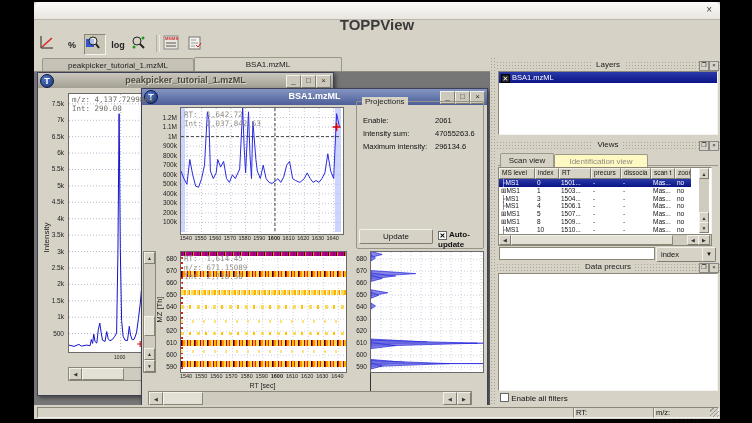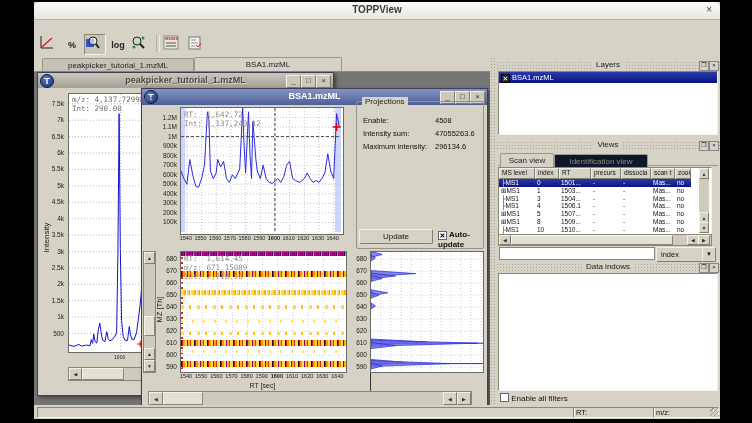--- a/index.html
+++ b/index.html
@@ -1,21 +1,21 @@
 <!DOCTYPE html>
 <html><head>
 <meta charset="utf-8">
 <style>
   html,body{margin:0;padding:0;background:#000;width:752px;height:423px;overflow:hidden;
     font-family:"Liberation Sans",sans-serif;-webkit-font-smoothing:none;}
   .abs{position:absolute;}
   #app{position:absolute;left:34px;top:2px;width:686px;height:417px;background:#d6d2c6;}
   .titlebar{position:absolute;left:0;top:0;width:686px;height:17px;background:linear-gradient(#fbfaf8,#e9e6e0);
     border-radius:5px 5px 0 0;border-bottom:1px solid #b9b5aa;}
-  .titlebar .t{position:absolute;left:0;right:0;top:2px;text-align:center;font-size:10px;font-weight:bold;color:#3b3b3b;}
+  .titlebar .t{position:absolute;left:0;right:0;top:14px;text-align:center;font-size:15px;font-weight:bold;color:#3b3b3b;}
   .titlebar .x{position:absolute;right:8px;top:2px;font-size:10px;color:#444;cursor:default;}
   .menubar{position:absolute;left:0;top:17px;width:686px;height:13px;background:#d6d2c6;font-size:9px;color:#1a1a1a;}
   .menubar span{display:inline-block;margin:1px 6px 0 6px;}
   .menubar u{text-decoration:underline;}
   .toolbar{position:absolute;left:0;top:30px;width:686px;height:25px;background:#d6d2c6;border-bottom:1px solid #b5b1a5;}
   .tbtn{position:absolute;top:2px;width:20px;height:19px;border:1px solid transparent;display:flex;align-items:center;justify-content:center;font-size:9px;font-weight:bold;color:#222;}
   .tbtn.pressed{border-color:#8a8779 #f5f3ee #f5f3ee #8a8779;background:#c8c4b6;}
   .tsep{position:absolute;top:3px;width:2px;height:17px;border-left:1px solid #b3afa3;border-right:1px solid #eceae4;}
   .main{position:absolute;left:0;top:55px;width:686px;height:348px;}
   .mdi{position:absolute;left:0;top:0;width:484px;height:348px;background:#767676;overflow:hidden;}
@@ -218,21 +218,21 @@
             <div class="ytl" style="top:54.23076923076923px;">700k</div>
             <div class="ytl" style="top:63.76923076923076px;">600k</div>
             <div class="ytl" style="top:73.3076923076923px;">500k</div>
             <div class="ytl" style="top:82.84615384615384px;">400k</div>
             <div class="ytl" style="top:92.38461538461537px;">300k</div>
             <div class="ytl" style="top:101.92307692307692px;">200k</div>
             <div class="ytl" style="top:111.46153846153847px;">100k</div>
           </div>
         <div class="plot" id="rt-plot" style="left:38px;top:18px;width:162px;height:126px;">
           <div class="ovl" style="left:3px;top:2px">RT:  1,642.72</div>
-          <div class="ovl" style="left:3px;top:11px">Int: 1,137,240.12</div>
+          <div class="ovl" style="left:3px;top:11px">Int: 2,037,842.63</div>
         <svg width="160" height="124">
               <line x1="0" y1="9.538461538461533" x2="160" y2="9.538461538461533" stroke="#c2c2d6" stroke-dasharray="1 2"></line>
               <line x1="0" y1="19.076923076923077" x2="160" y2="19.076923076923077" stroke="#c2c2d6" stroke-dasharray="1 2"></line>
               <line x1="0" y1="28.61538461538461" x2="160" y2="28.61538461538461" stroke="#c2c2d6" stroke-dasharray="1 2"></line>
               <line x1="0" y1="38.15384615384615" x2="160" y2="38.15384615384615" stroke="#c2c2d6" stroke-dasharray="1 2"></line>
               <line x1="0" y1="47.692307692307686" x2="160" y2="47.692307692307686" stroke="#c2c2d6" stroke-dasharray="1 2"></line>
               <line x1="0" y1="57.23076923076923" x2="160" y2="57.23076923076923" stroke="#c2c2d6" stroke-dasharray="1 2"></line>
               <line x1="0" y1="66.76923076923076" x2="160" y2="66.76923076923076" stroke="#c2c2d6" stroke-dasharray="1 2"></line>
               <line x1="0" y1="76.3076923076923" x2="160" y2="76.3076923076923" stroke="#c2c2d6" stroke-dasharray="1 2"></line>
               <line x1="0" y1="85.84615384615384" x2="160" y2="85.84615384615384" stroke="#c2c2d6" stroke-dasharray="1 2"></line>
@@ -268,21 +268,21 @@
             <div class="xtl" style="left:93.94495412844037px;font-size:5.5px;font-weight:bold;">1600</div>
             <div class="xtl" style="left:108.62385321100918px;font-size:5.5px;">1610</div>
             <div class="xtl" style="left:123.30275229357798px;font-size:5.5px;">1620</div>
             <div class="xtl" style="left:137.9816513761468px;font-size:5.5px;">1630</div>
             <div class="xtl" style="left:152.6605504587156px;font-size:5.5px;">1640</div>
           </div>
 
         <div class="grp" style="left:214px;top:12px;width:126px;height:146px;">
           <span class="gt">Projections</span>
           <div class="prow" style="left:6px;top:14px">Enable:</div>
-          <div class="prow" style="left:78px;top:14px">4508</div>
+          <div class="prow" style="left:78px;top:14px">2061</div>
           <div class="prow" style="left:6px;top:27px">Intensity sum:</div>
           <div class="prow" style="left:78px;top:27px">47055263.6</div>
           <div class="prow" style="left:6px;top:40px">Maximum intensity:</div>
           <div class="prow" style="left:78px;top:40px">296134.6</div>
         </div>
         <div class="btn" style="left:217px;top:140px;width:72px;height:13px;line-height:13px;">Update</div>
         <div class="abs" style="left:296px;top:141px;font-size:8px;font-weight:bold;color:#111">
           <span class="cb">✕</span>
           <span>Auto-update</span>
         </div>
@@ -452,21 +452,21 @@
         </div>
       </div>
 
       <div class="dtitle" style="top:84px">
         <div class="lbl"><span>Views</span></div>
         <div class="dbtn" style="right:11px">❐</div>
         <div class="dbtn" style="right:1px">×</div>
       </div>
       <div class="abs" style="left:2px;top:96px;width:220px;height:12px;border-bottom:1px solid #9a978b;">
         <div class="tab active" style="left:2px;width:52px;">Scan view</div>
-        <div class="tab" style="left:56px;width:92px;color:#8d8a80;background:#0f172a">Identification view</div>
+        <div class="tab" style="left:56px;width:92px;color:#8d8a80;background:#fef9c3">Identification view</div>
       </div>
       <div class="list" style="left:2px;top:110px;width:212px;height:66px;overflow:hidden;" id="scan-table">
           <div class="thead" style="left:0px;top:0;width:36px;height:11px;">MS level</div>
           <div class="thead" style="left:36px;top:0;width:24px;height:11px;">index</div>
           <div class="thead" style="left:60px;top:0;width:32px;height:11px;">RT</div>
           <div class="thead" style="left:92px;top:0;width:30px;height:11px;">precurs</div>
           <div class="thead" style="left:122px;top:0;width:30px;height:11px;">dissocia</div>
           <div class="thead" style="left:152px;top:0;width:24px;height:11px;">scan t</div>
           <div class="thead" style="left:176px;top:0;width:16px;height:11px;">zoom</div>
           <div class="trow sel" style="top:11px;width:192px;">
@@ -542,21 +542,21 @@
         <div class="sbb" style="left:0;top:0;width:10px;height:8px;">◀</div>
         <div class="sbslider" style="left:12px;top:0;width:160px;height:8px;"></div>
         <div class="sbb" style="left:188px;top:0;width:10px;height:8px;">◀</div>
         <div class="sbb" style="left:199px;top:0;width:10px;height:8px;">▶</div>
       </div>
       <input class="abs" style="left: 3px; top: 190px; width: 150px; height: 11px; border: 1px solid rgb(138, 135, 121); font-size: 8px; padding: 0px 2px;" value="">
       <div class="btn" style="left:160px;top:190px;width:44px;height:13px;line-height:13px;font-size:7.5px;text-align:left;padding-left:4px">index</div>
       <div class="btn" style="left:206px;top:190px;width:12px;height:13px;line-height:13px;font-size:6px">▼</div>
 
       <div class="dtitle" style="top:206px">
-        <div class="lbl"><span>Data indows</span></div>
+        <div class="lbl"><span>Data precurs</span></div>
         <div class="dbtn" style="right:11px">❐</div>
         <div class="dbtn" style="right:1px">×</div>
       </div>
       <div class="list" style="left:2px;top:216px;width:218px;height:116px;"></div>
       <div class="abs" style="left:4px;top:336px;font-size:8px;color:#111">
         <span class="cb"></span>
         <span>Enable all filters</span>
       </div>
     </div>
   </div>

